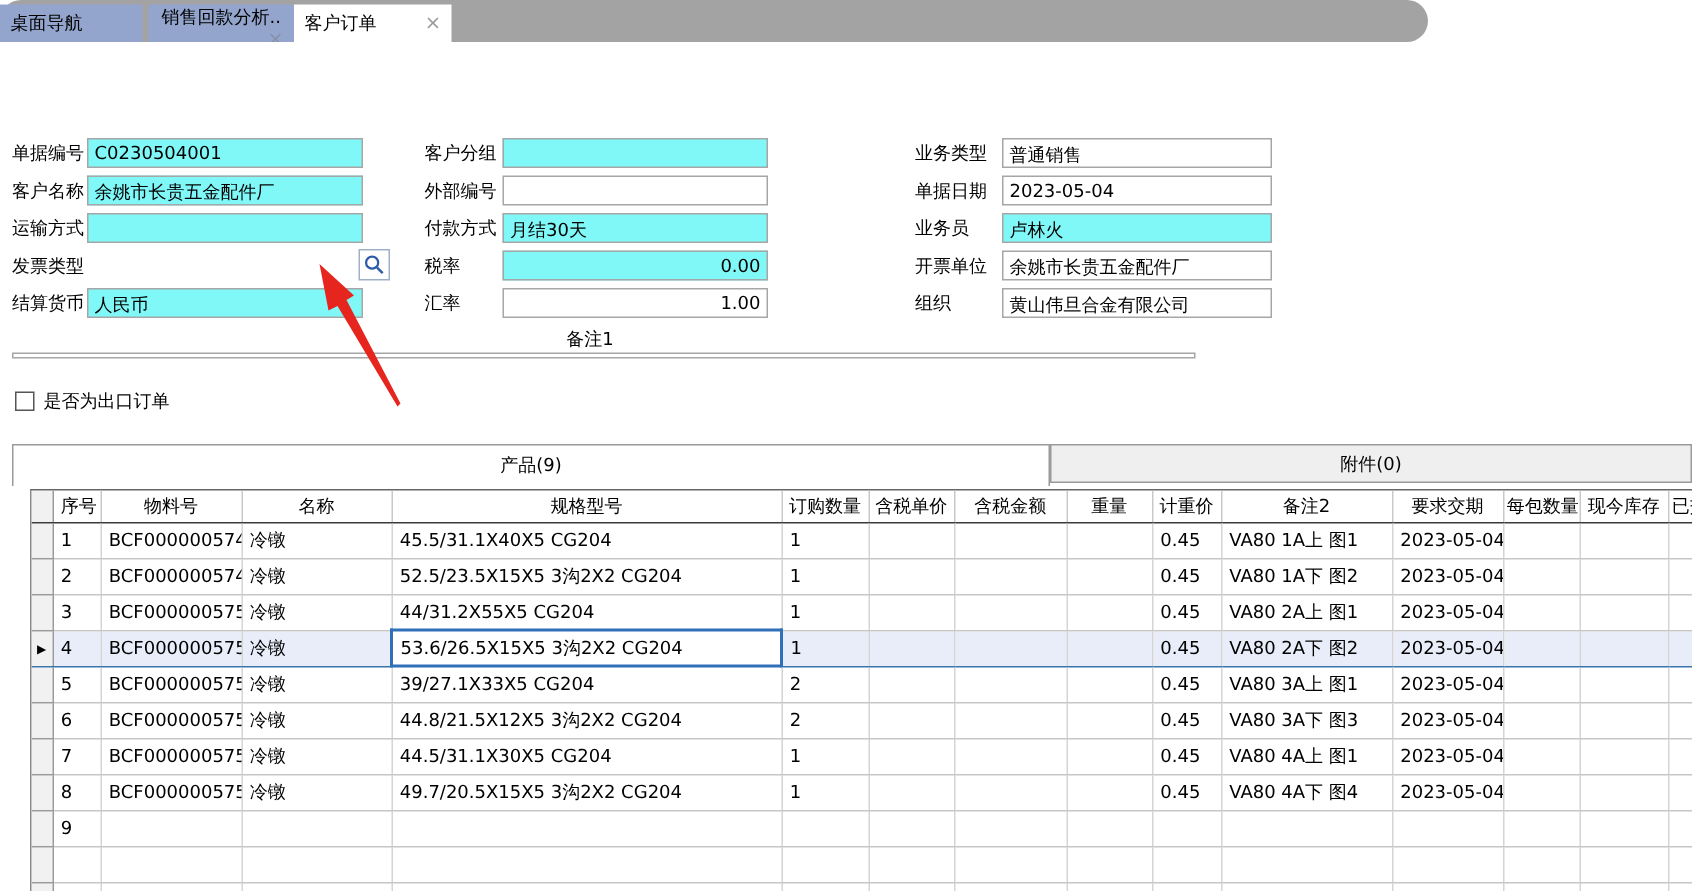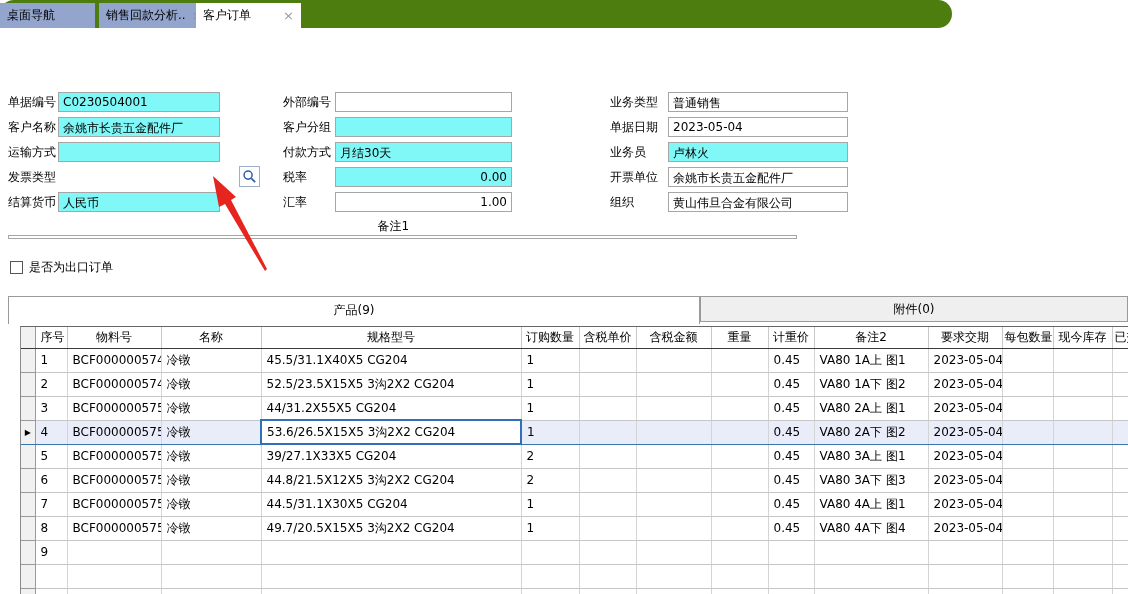--- a/index.html
+++ b/index.html
@@ -3,42 +3,42 @@
 <meta charset="utf-8">
 <style>
   * { box-sizing: border-box; }
   html,body { margin:0; padding:0; }
   body {
     width:1128px; height:594px; position:relative; overflow:hidden;
     background:#fff; font-family:"DejaVu Sans", sans-serif; font-size:12px; color:#000;
   }
 
   
-  .tabbar { position:absolute; top:0; left:0; width:952px; height:28px; background:#4d7c0f;border-radius:14px; }
+  .tabbar { position:absolute; top:0; left:0; width:952px; height:28px; background:#a3a3a3;border-radius:14px; }
   .tab { position:absolute; top:3px; height:25px; display:flex; align-items:center;
          padding:0 7px; cursor:default; white-space:nowrap; overflow:hidden; }
   .tab.t1 { left:0;   width:95px;  background:#93a5cd; }
-  .tab.t2 { left:99px; width:97px; background:#93a5cd; }
+  .tab.t2 { left:99px; width:97px; background:#93a5cd;flex-direction:column; }
   .tab.t3 { left:196px; width:105px; background:#ffffff; }
   .tab-close { margin-left:auto; color:#9a9a9a; font-size:13px; line-height:1; padding-left:6px; }
   .tab.t2 .tab-close { color:#8890a8; }
 
   
   .fcol { position:absolute; top:92px; }
   .fcol.left  { left:8px;   width:252px; }
   .fcol.mid   { left:283px; width:230px; }
   .fcol.right { left:610px; width:240px; }
   .frow { position:relative; display:flex; align-items:center; height:20px; margin-bottom:5px; }
   .flabel { flex:none; padding-top:1px; }
   .left  .flabel { width:50px; }
   .mid   .flabel { width:52px; }
   .right .flabel { width:58px; }
   .fbox { position:relative; height:20px; border:1px solid #a6a6a6; background:#fff;
           padding:2px 4px 0 4px; overflow:hidden; white-space:nowrap; }
-  .left  .fbox { width:162px; }
+  .left  .fbox { width:184px; }
   .mid   .fbox { width:177px; }
   .right .fbox { width:180px; }
   .fbox.cyan { background:#80f8f8; }
   .fbox.ralign { text-align:right; }
   .lookup-btn { position:absolute; left:231px; top:-1px; width:21px; height:21px;
                 border:1px solid #9eb0c8; background:#fff;
                 display:flex; align-items:center; justify-content:center; }
 
   .remark-row { position:absolute; left:8px; top:217px; display:flex; align-items:center; height:22px;flex-direction:column; }
   .remark-row .flabel { width:50px; }
@@ -115,26 +115,26 @@
         </svg>
       </span>
     </div>
     <div class="frow">
       <span class="flabel">结算货币</span>
       <div class="fbox cyan">人民币</div>
     </div>
   </div>
 <div class="fcol mid" id="fcol-mid">
     <div class="frow">
+      <span class="flabel">客户分组</span>
+      <div class="fbox cyan"></div>
+    </div>
+    <div class="frow">
       <span class="flabel">外部编号</span>
       <div class="fbox"></div>
-    </div>
-    <div class="frow">
-      <span class="flabel">客户分组</span>
-      <div class="fbox cyan"></div>
     </div>
     <div class="frow">
       <span class="flabel">付款方式</span>
       <div class="fbox cyan">月结30天</div>
     </div>
     <div class="frow">
       <span class="flabel">税率</span>
       <div class="fbox cyan ralign">0.00</div>
     </div>
     <div class="frow">

